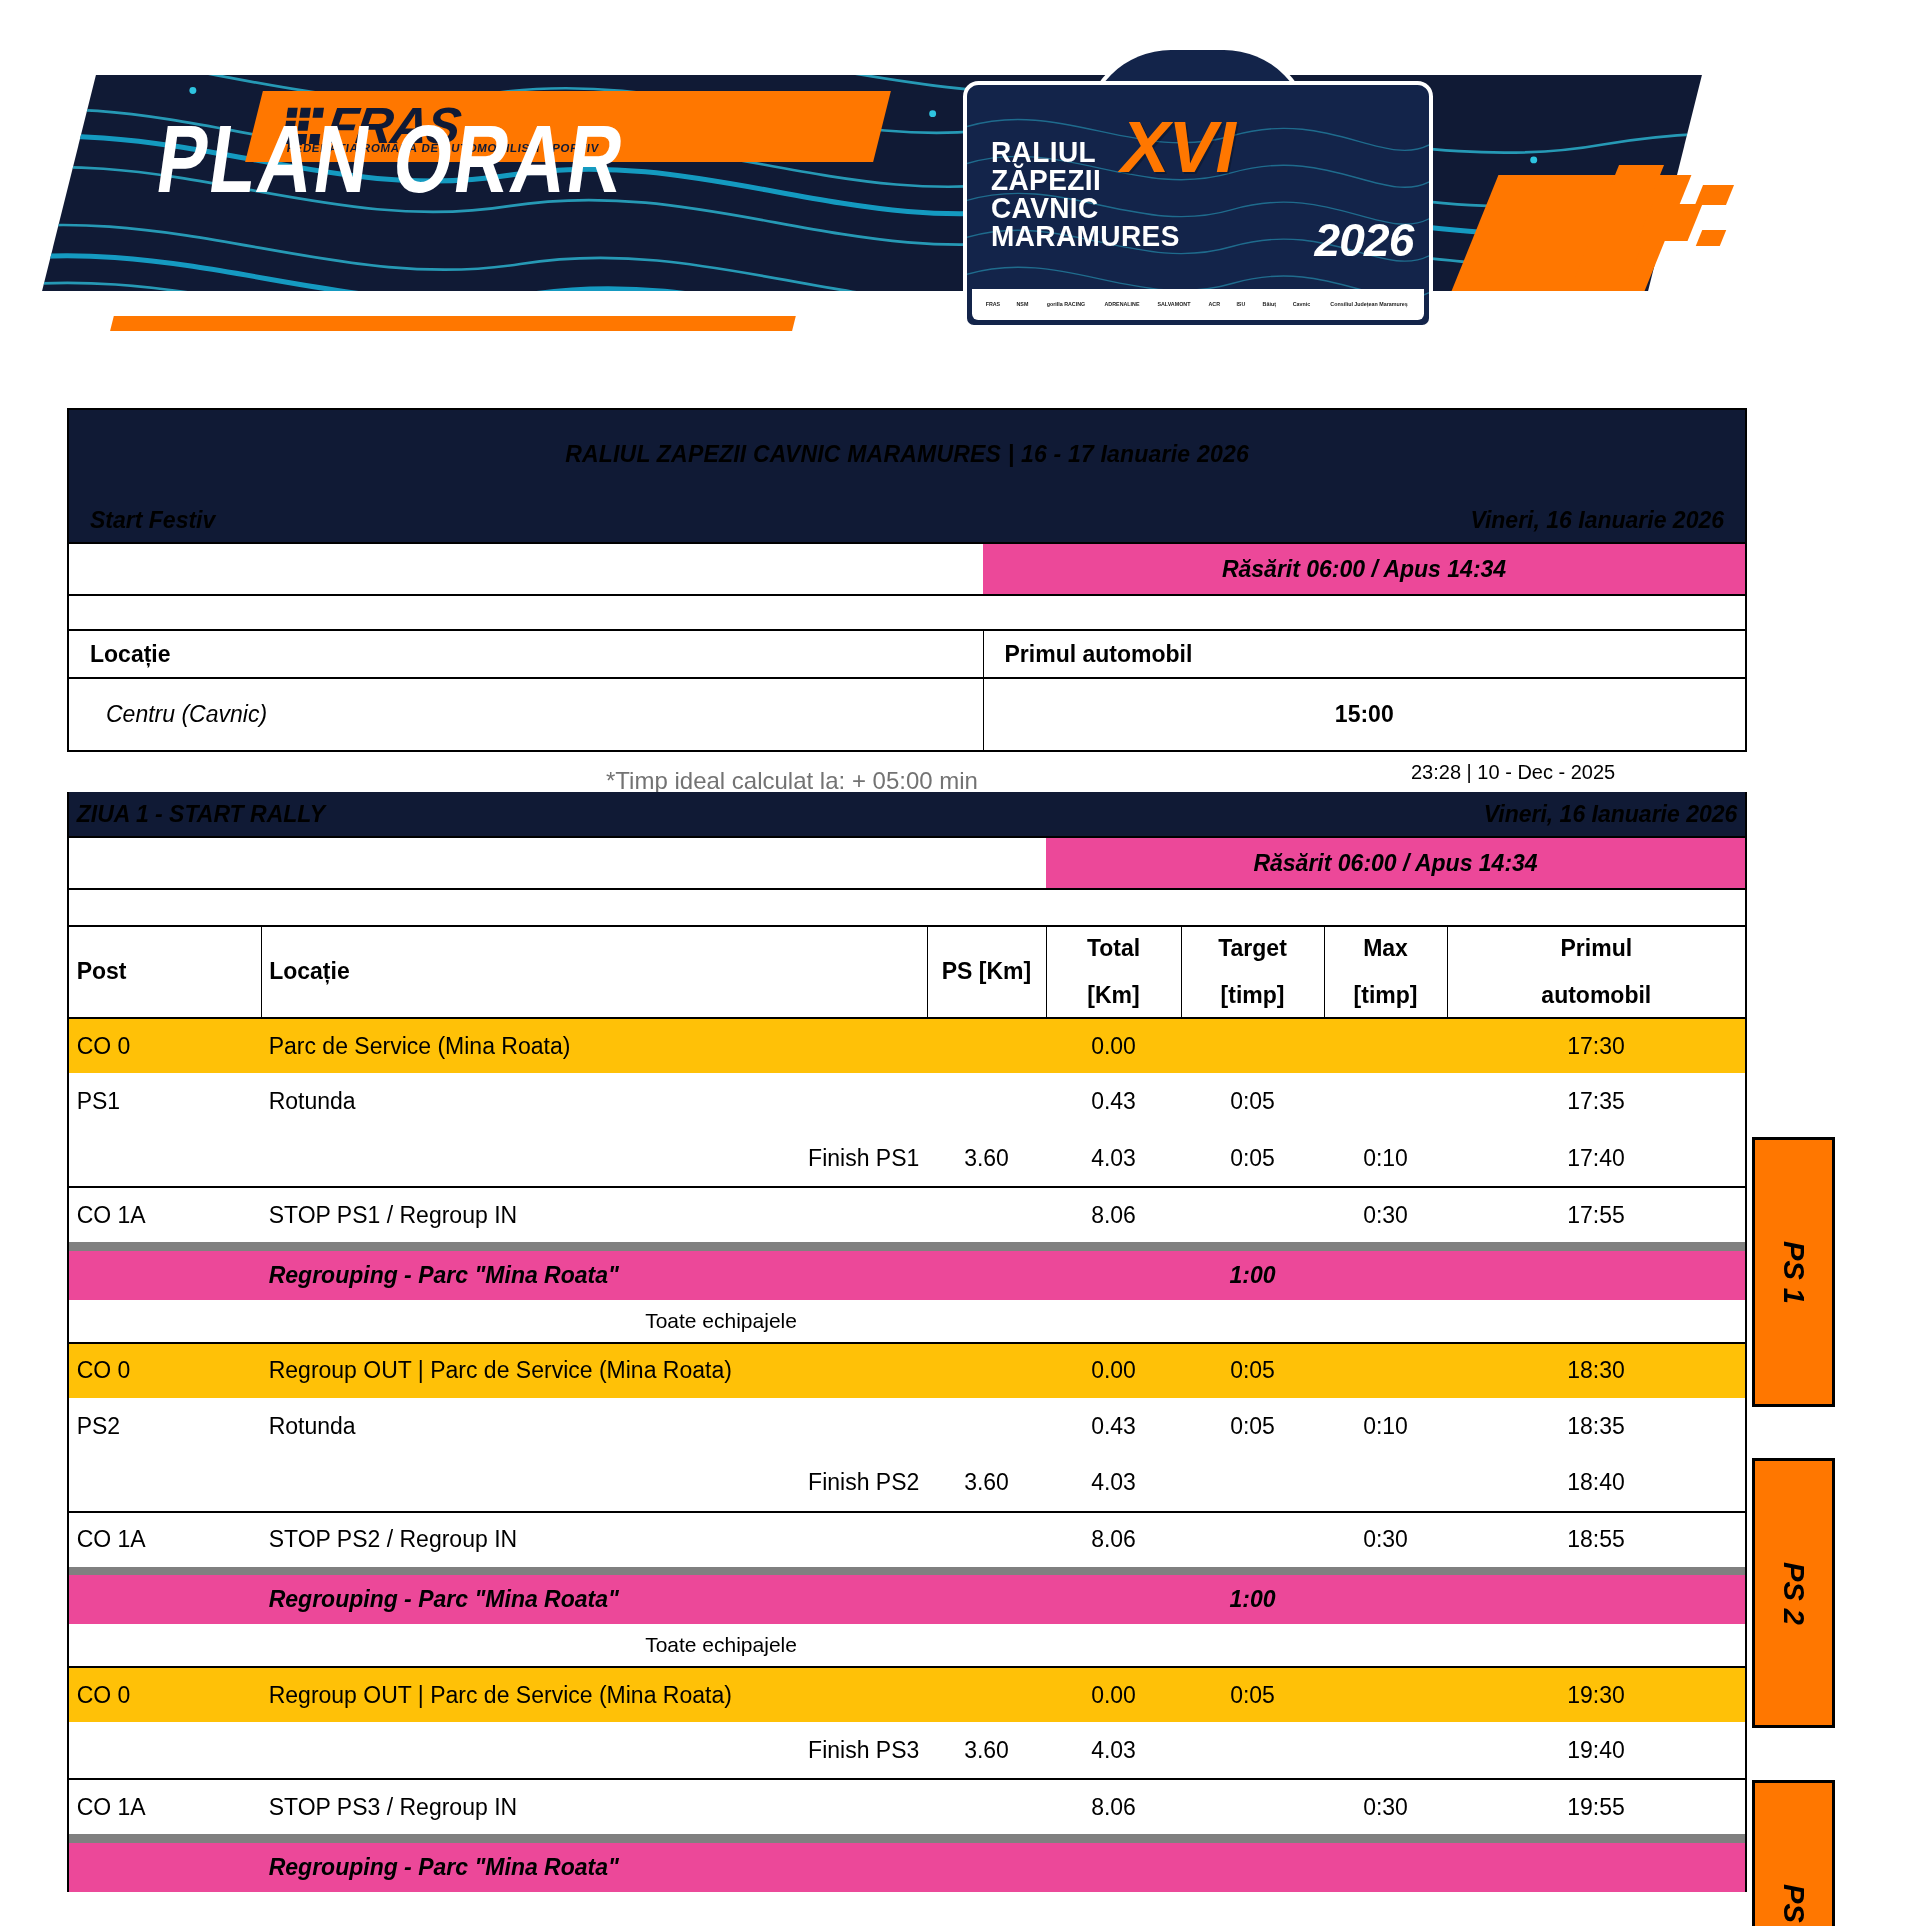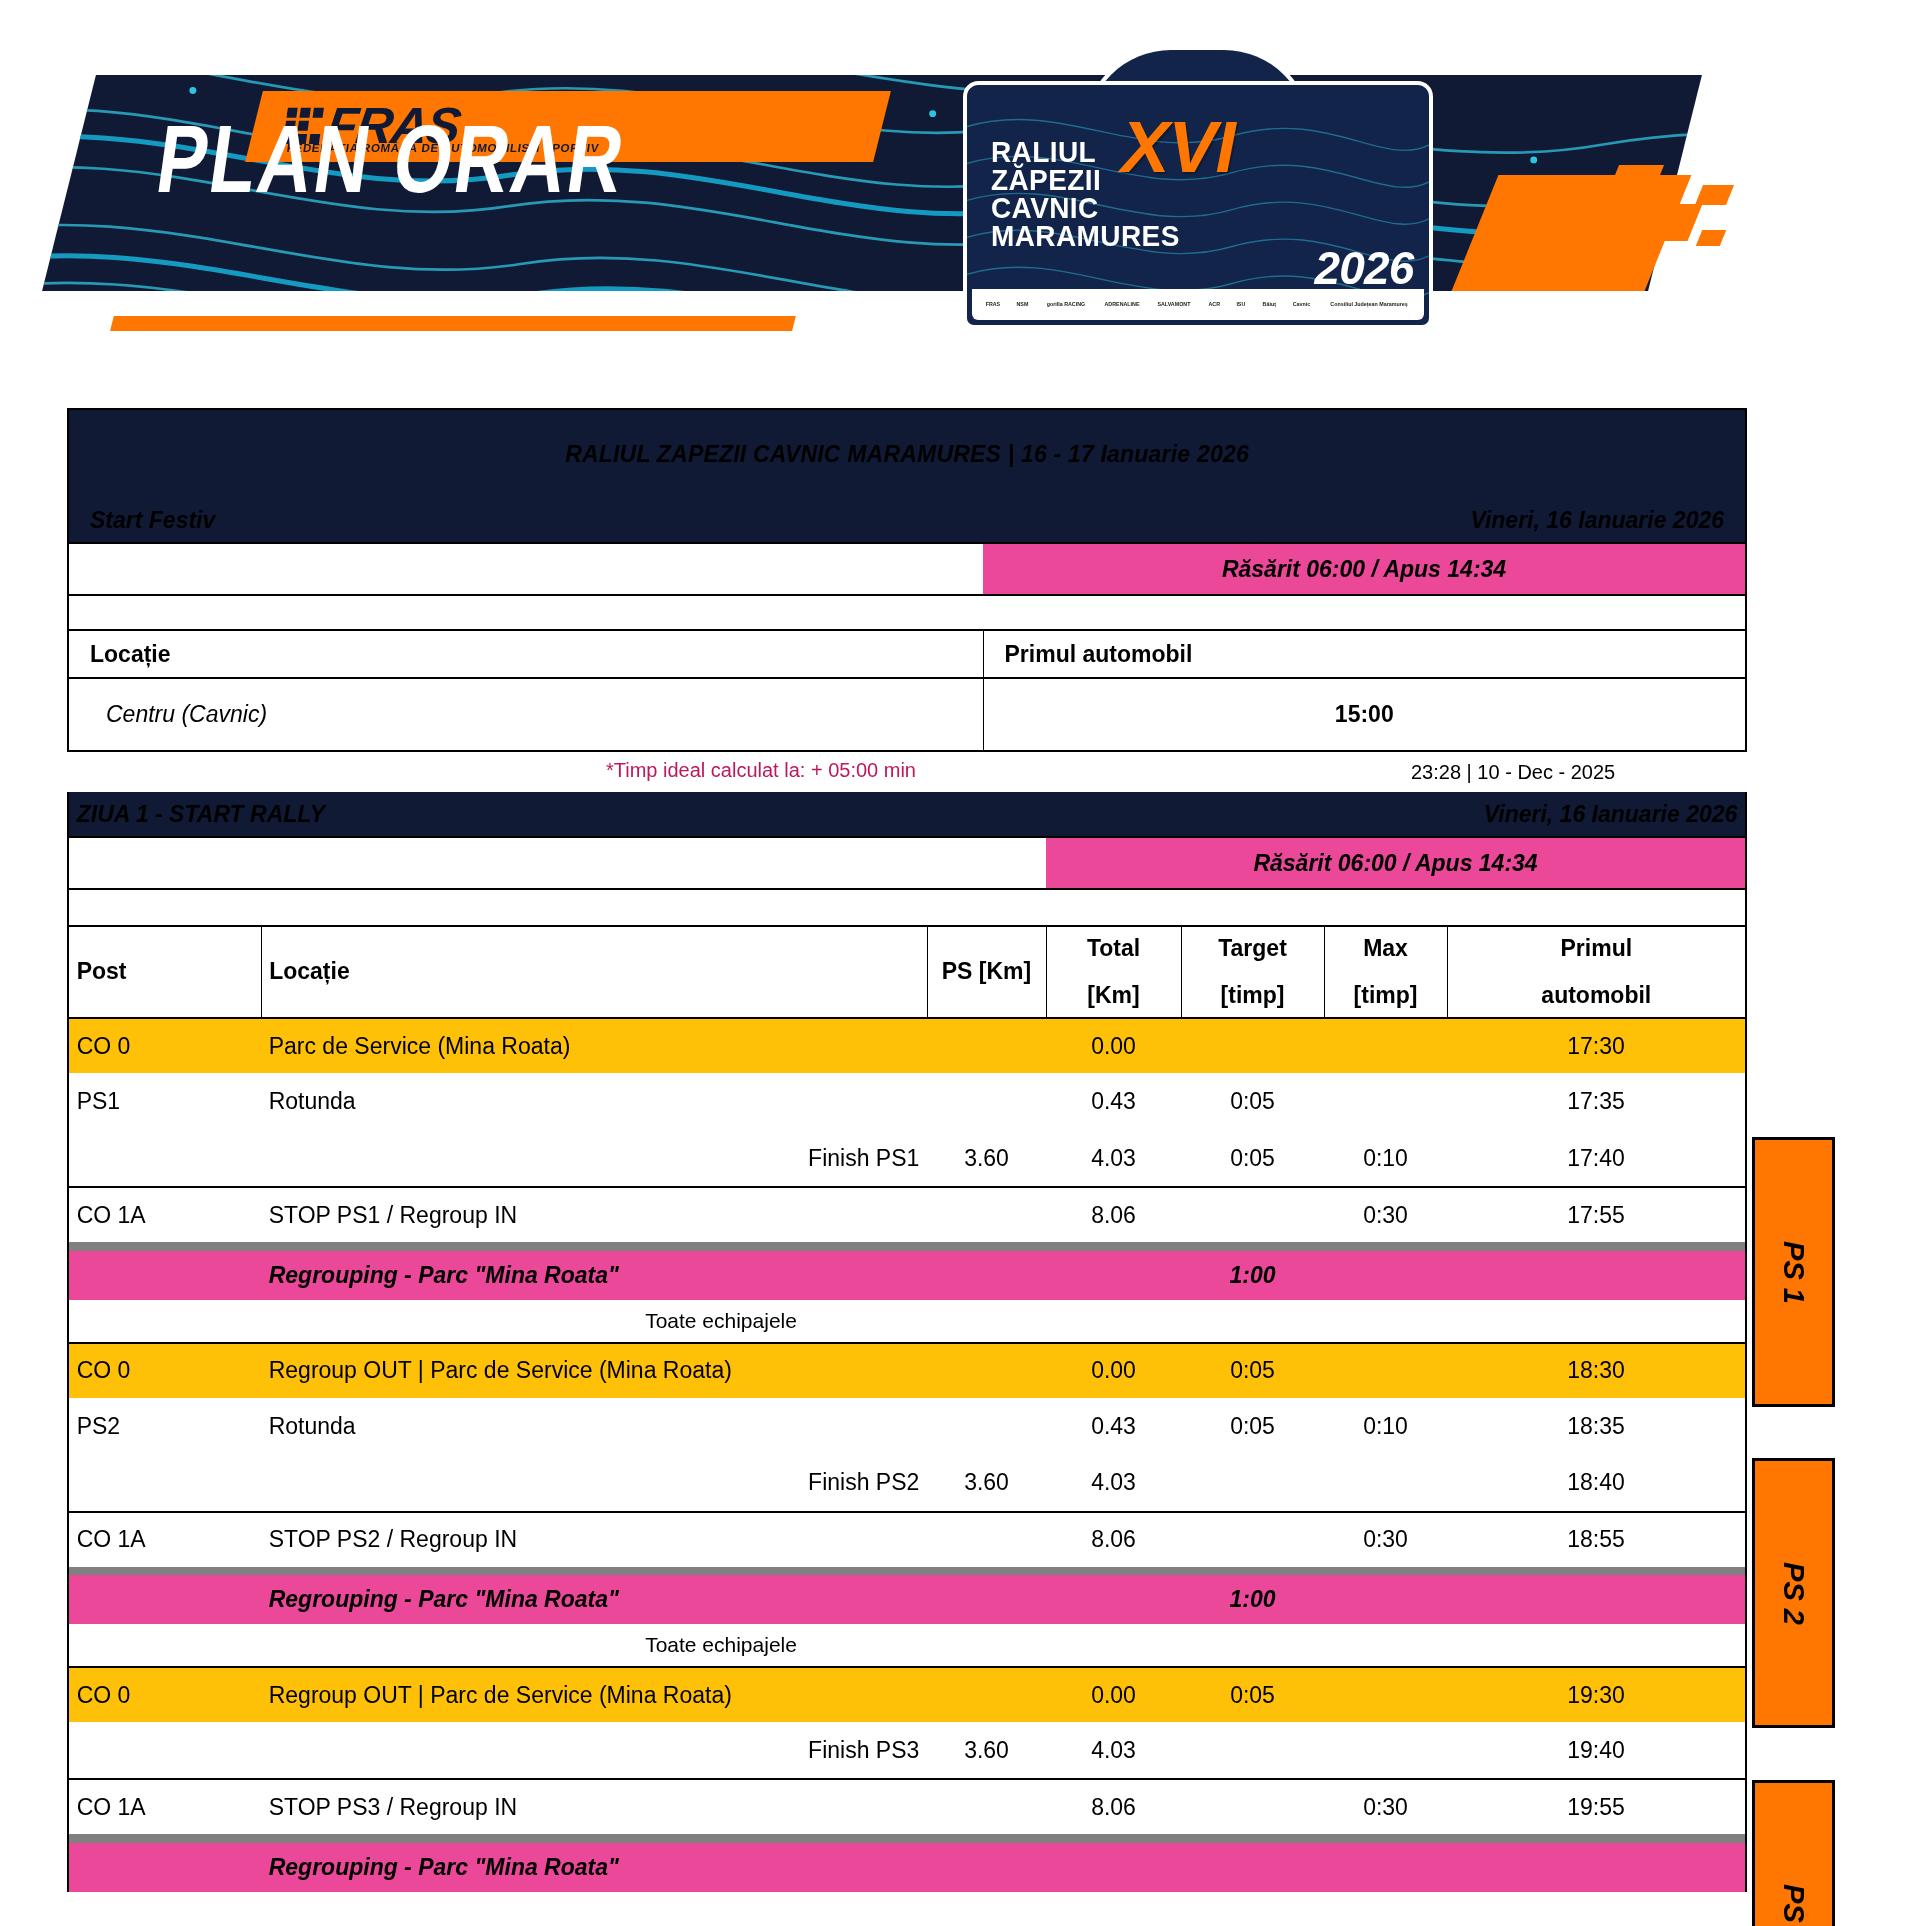--- a/index.html
+++ b/index.html
@@ -148,21 +148,21 @@
     font-size: 73px;
     font-weight: bold;
     font-style: italic;
     letter-spacing: -1.5px;
     z-index: 5;
     text-shadow: 1.9px 1.9px 0 rgba(0,0,0,0.25);
   }
   .plate-year {
     position: absolute;
     right: 15.4px;
-    bottom: 30px;
+    bottom: 58px;
     color: #ffffff;
     font-size: 46px;
     font-weight: bold;
     font-style: italic;
     letter-spacing: -0.8px;
     z-index: 5;
   }
   .plate-sponsors {
     position: absolute;
     left: 5.4px;
@@ -233,23 +233,23 @@
   .sun-row td { height: 52px; }
 
   .note-row {
     width: 1678px;
     position: relative;
     height: 40px;
   }
   .note-left {
     position: absolute;
     left: 539px;
-    top: 7px;
-    font-size: 20px;
-    color: #be185d;
+    top: 15px;
+    font-size: 24px;
+    color: #737373;
   }
   .note-right {
     position: absolute;
     left: 1344px;
     top: 8.5px;
     font-size: 20px;
     color: #000;
   }
 
   

